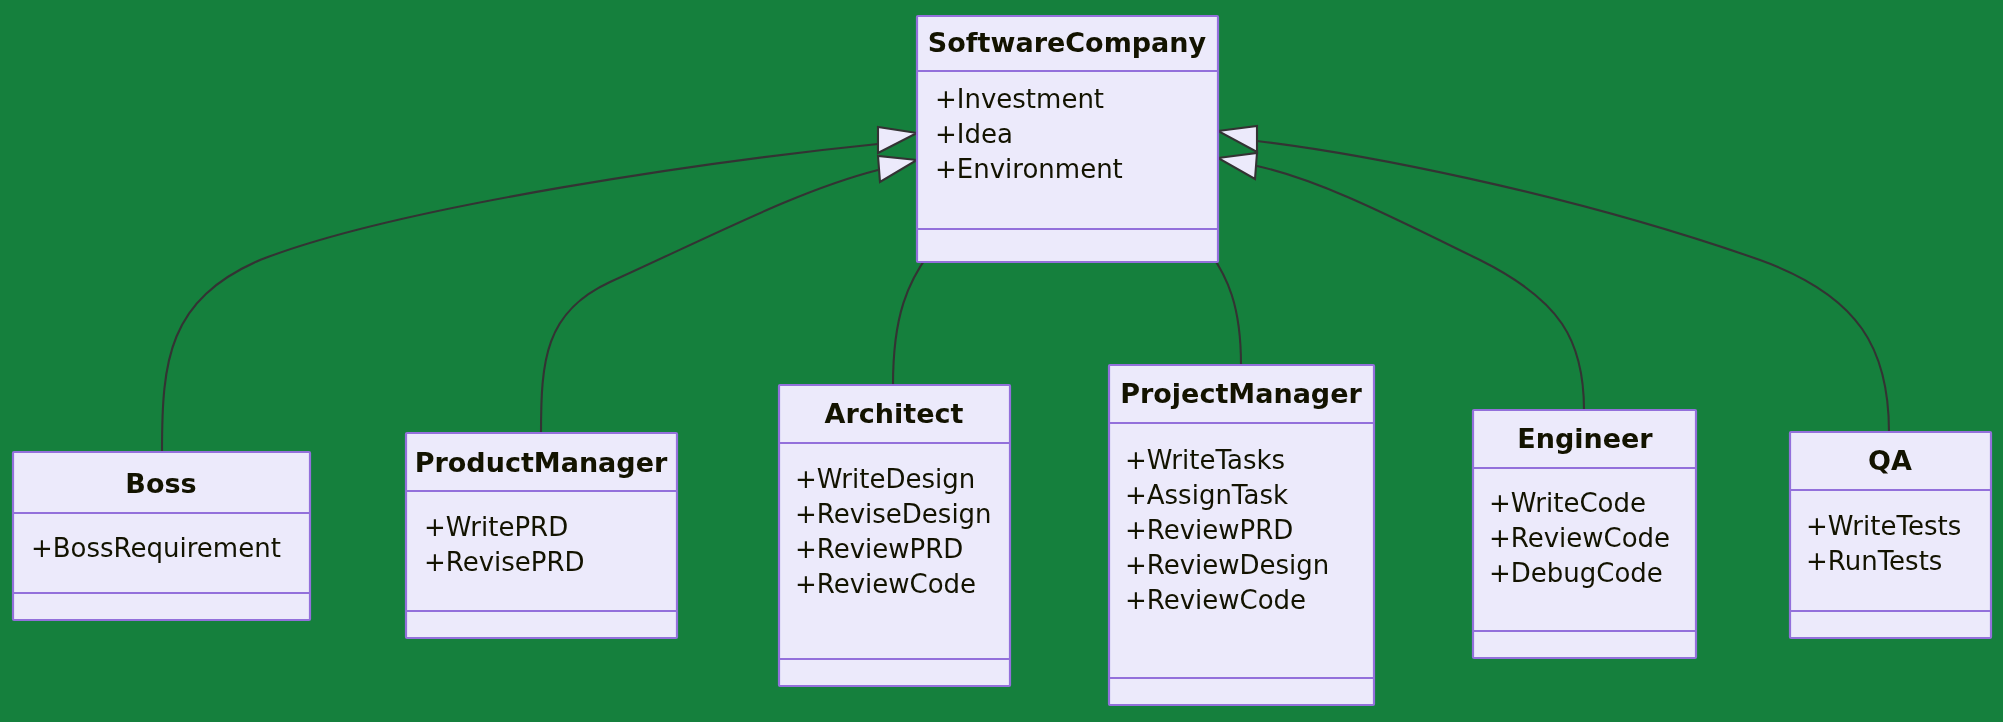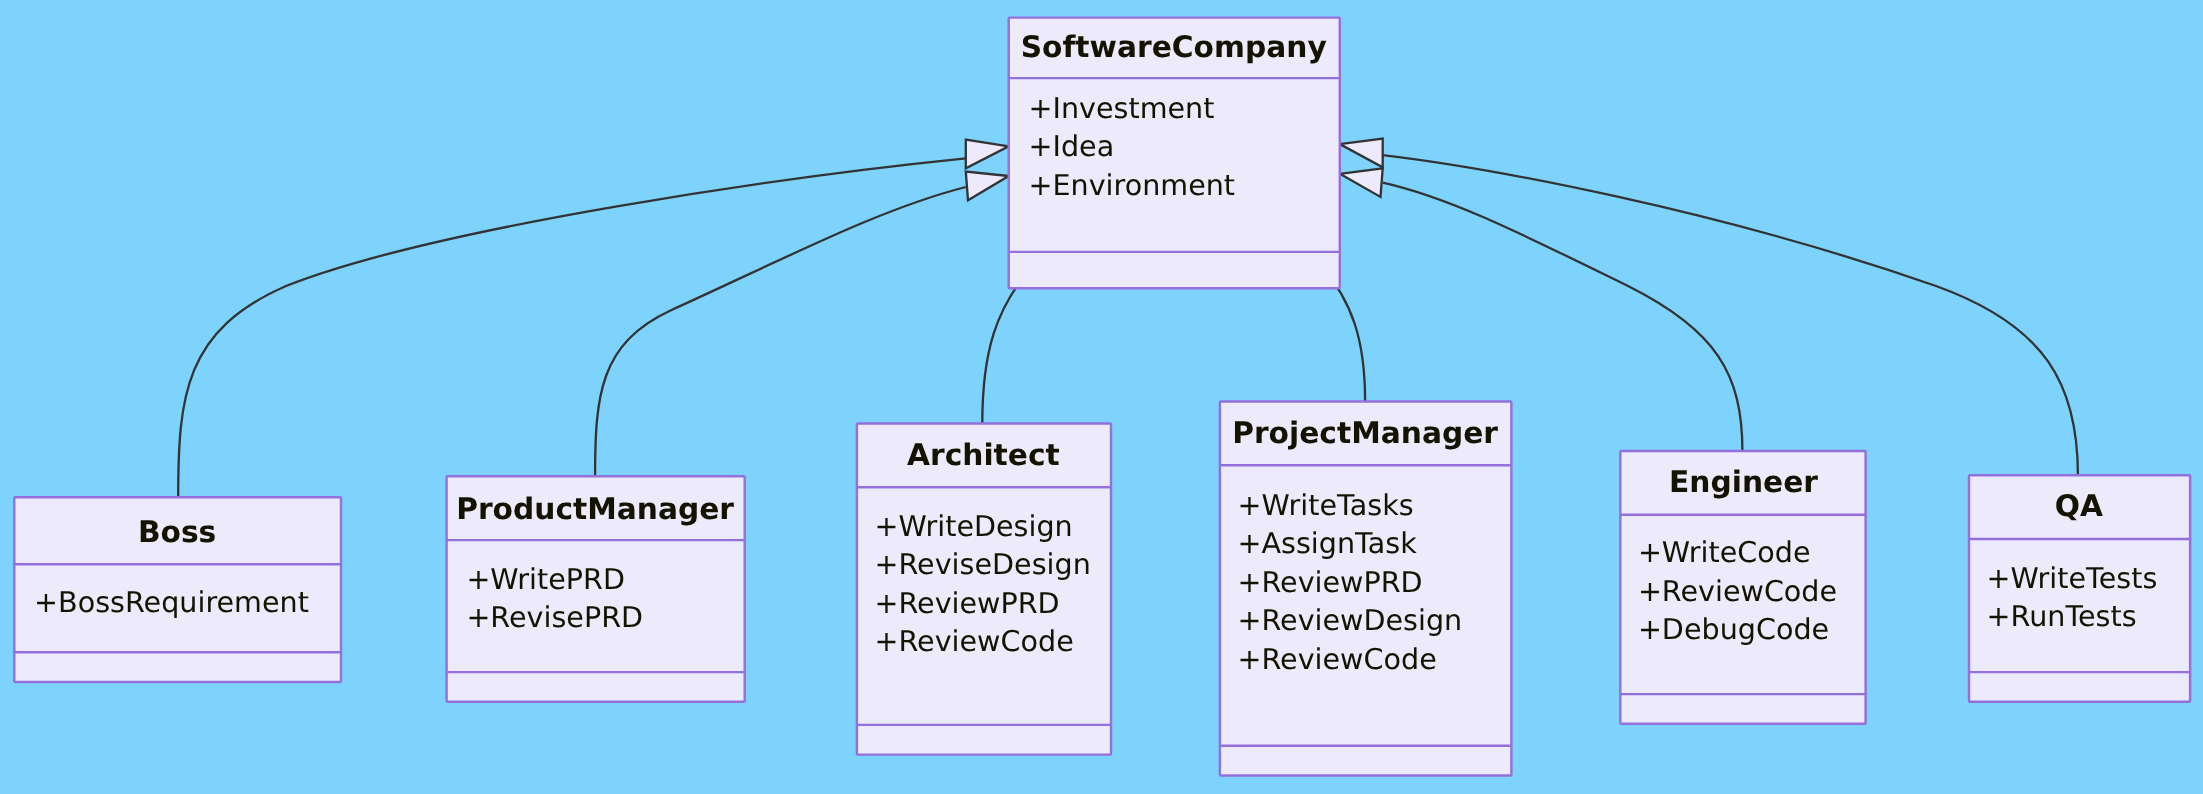--- a/index.html
+++ b/index.html
@@ -10,21 +10,21 @@
   body {
     width: 2003px;
     height: 722px;
     font-family: "DejaVu Sans", "Liberation Sans", sans-serif;
     overflow: hidden;
   }
   #diagram-root {
     position: relative;
     width: 2003px;
     height: 722px;
-    background: #7dd3fc;
+    background: #15803d;
   }
   svg#uml-canvas {
     display: block;
     width: 2003px;
     height: 722px;
   }
   .cls-box {
     fill: #ECEAFB;
     stroke: #9370DB;
     stroke-width: 2.2;

